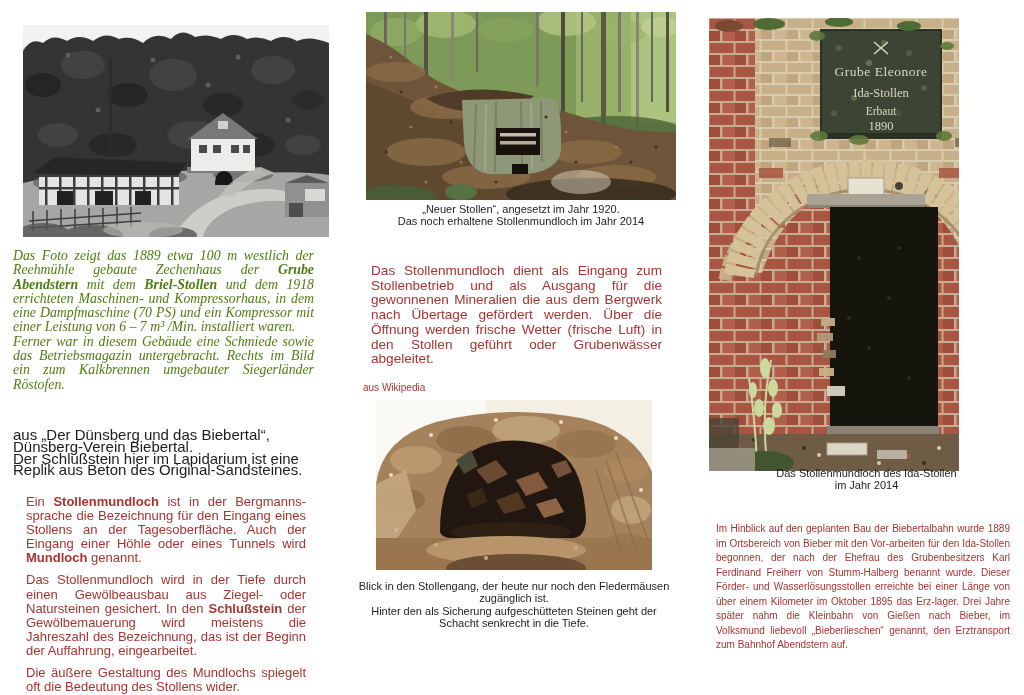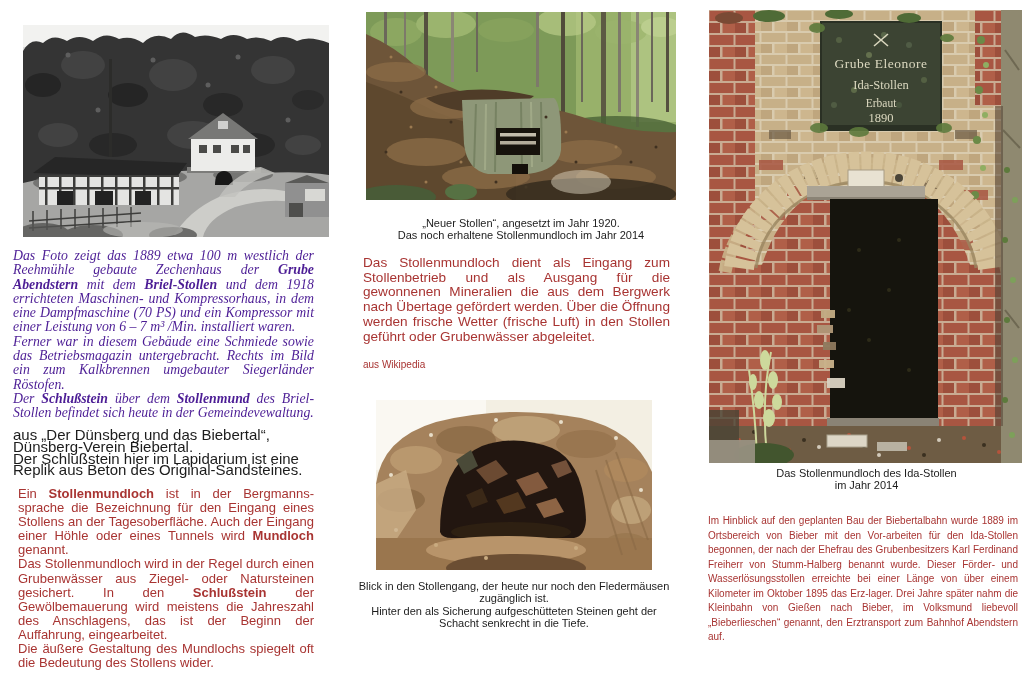--- a/index.html
+++ b/index.html
@@ -2,31 +2,31 @@
 <html><head>
 <meta charset="utf-8">
 <style>
   html,body{margin:0;padding:0;background:#ffffff;}
   #page{position:relative;width:1024px;height:695px;background:#ffffff;overflow:hidden;
         font-family:"Liberation Sans",sans-serif;}
   .photo{position:absolute;overflow:hidden;}
   .photo svg{display:block;}
   .desc{position:absolute;left:13px;top:249px;width:301px;
         font-family:"Liberation Serif",serif;font-style:italic;
-        font-size:13.8px;line-height:14.3px;color:#4c1d95;text-align:justify;}
+        font-size:13.8px;line-height:14.3px;color:#4d7c0f;text-align:justify;}
   .desc p{margin:0;}
   .cite{position:absolute;left:13px;top:429px;width:302px;
         font-size:15px;line-height:11.8px;color:#1c1c1c;}
   .redtext{color:#a83432;text-align:justify;position:absolute;}
-  .redtext p{margin:0;}
+  .redtext p{margin:8px;}
   #red-left{left:18px;top:487px;width:296px;font-size:13px;line-height:14.1px;}
   #red-mid{left:363px;top:256px;width:307px;font-size:13.6px;line-height:14.7px;}
   #red-right{left:708px;top:514px;width:310px;font-size:10px;line-height:14.5px;}
   .caption{position:absolute;text-align:center;font-size:11px;line-height:12.4px;color:#1c1c1c;}
-  #cap-neuer{left:366px;top:217px;width:310px;}
+  #cap-neuer{left:366px;top:203px;width:310px;}
   #cap-blick{left:356px;top:580px;width:316px;}
   #cap-ida{left:710px;top:467px;width:313px;}
   .source{font-size:10px;line-height:11px;color:#a83432;text-align:left;margin-top:15px;}
   b{font-weight:bold;}
 </style>
 </head>
 <body>
 
 <div id="page">
 
@@ -123,31 +123,30 @@
           <ellipse cx="70" cy="210" rx="30" ry="10"></ellipse>
         <ellipse cx="150" cy="210" rx="24" ry="8"></ellipse>
       </g>
       <ellipse cx="120" cy="205" rx="40" ry="8" fill="#b9b9b5" opacity="0.6"></ellipse>
     </svg>
   </div>
 
   <div class="desc">
     <p><span>Das Foto zeigt das 1889 etwa 100 m westlich der Reehmühle gebaute Zechenhaus der </span><b>Grube Abendstern</b><span> mit dem </span><b>Briel-Stollen</b><span> und dem 1918 errichteten Maschinen- und Kompressorhaus, in dem eine Dampfmaschine (70 PS) und ein Kompressor mit einer Leistung von 6 – 7 m³ /Min. installiert waren.</span></p>
     <p><span>Ferner war in diesem Gebäude eine Schmiede sowie das Betriebsmagazin untergebracht. Rechts im Bild ein zum Kalkbrennen umgebauter Siegerländer Röstofen.</span></p>
-    <p><span>Der </span><b>Schlußstein</b><span> über dem </span><b>Stollenmund</b><span> des Briel-Stollen befindet sich heute in der Gemeindevewaltung.</span></p>
   </div>
 
   <div class="cite">
     <div>aus „Der Dünsberg und das Biebertal“, Dünsberg-Verein Biebertal.</div>
     <div>Der Schlußstein hier im Lapidarium ist eine Replik aus Beton des Original-Sandsteines.</div>
   </div>
 
   <div id="red-left" class="redtext">
     <p><span>Ein </span><b>Stollenmundloch</b><span> ist in der Bergmanns-sprache die Bezeichnung für den Eingang eines Stollens an der Tagesoberfläche. Auch der Eingang einer Höhle oder eines Tunnels wird </span><b>Mundloch</b><span> genannt.</span></p>
-    <p><span>Das Stollenmundloch wird in der Regel durch einen Grubenwässer aus Ziegel- oder Natursteinen gesichert. In den </span><b>Schlußstein</b><span> der Gewölbemauerung wird meistens die Jahreszahl des Anschlagens, das ist der Beginn der Auffahrung, eingearbeitet.</span></p>
+    <p><span>Das Stollenmundloch wird in der Tiefe durch einen Gewölbeausbau aus Ziegel- oder Natursteinen gesichert. In den </span><b>Schlußstein</b><span> der Gewölbemauerung wird meistens die Jahreszahl des Bezeichnung, das ist der Beginn der Auffahrung, eingearbeitet.</span></p>
     <p><span>Die äußere Gestaltung des Mundlochs spiegelt oft die Bedeutung des Stollens wider.</span></p>
   </div>
 
   <div class="photo" style="left:366px;top:12px;width:310px;height:188px">
     <svg width="310" height="188" viewBox="0 0 310 188">
       <rect width="310" height="188" fill="#7d9a58"></rect>
       <rect x="210" width="100" height="130" fill="#9cb56d" opacity="0.85"></rect>
       <rect x="265" width="45" height="110" fill="#b3c886" opacity="0.8"></rect>
       <g opacity="0.7">
         <ellipse cx="30" cy="20" rx="26" ry="14" fill="#93ad66"></ellipse>
@@ -288,21 +287,21 @@
         <line x1="220" y1="70" x2="246" y2="155"></line>
       </g>
     </svg>
   </div>
 
   <div id="cap-blick" class="caption">
     <div>Blick in den Stollengang, der heute nur noch den Fledermäusen zugänglich ist.</div>
     <div>Hinter den als Sicherung aufgeschütteten Steinen geht der Schacht senkrecht in die Tiefe.</div>
   </div>
 
-  <div class="photo" style="left:709px;top:10px;width:313px;height:453px">
+  <div class="photo" style="left:709px;top:18px;width:250px;height:453px">
     <svg width="313" height="453" viewBox="0 0 313 453">
       <defs>
         <pattern id="rb4" width="26" height="24" patternUnits="userSpaceOnUse">
           <rect width="26" height="24" fill="#c9ab92"></rect>
           <rect x="0.5" y="1" width="24" height="10" fill="#a85642"></rect>
           <rect x="-13" y="13" width="24" height="10" fill="#9d4f3c"></rect>
           <rect x="13.5" y="13" width="24" height="10" fill="#b05f48"></rect>
         </pattern>
         <pattern id="tb4" width="26" height="22" patternUnits="userSpaceOnUse">
           <rect width="26" height="22" fill="#d9cbae"></rect>

